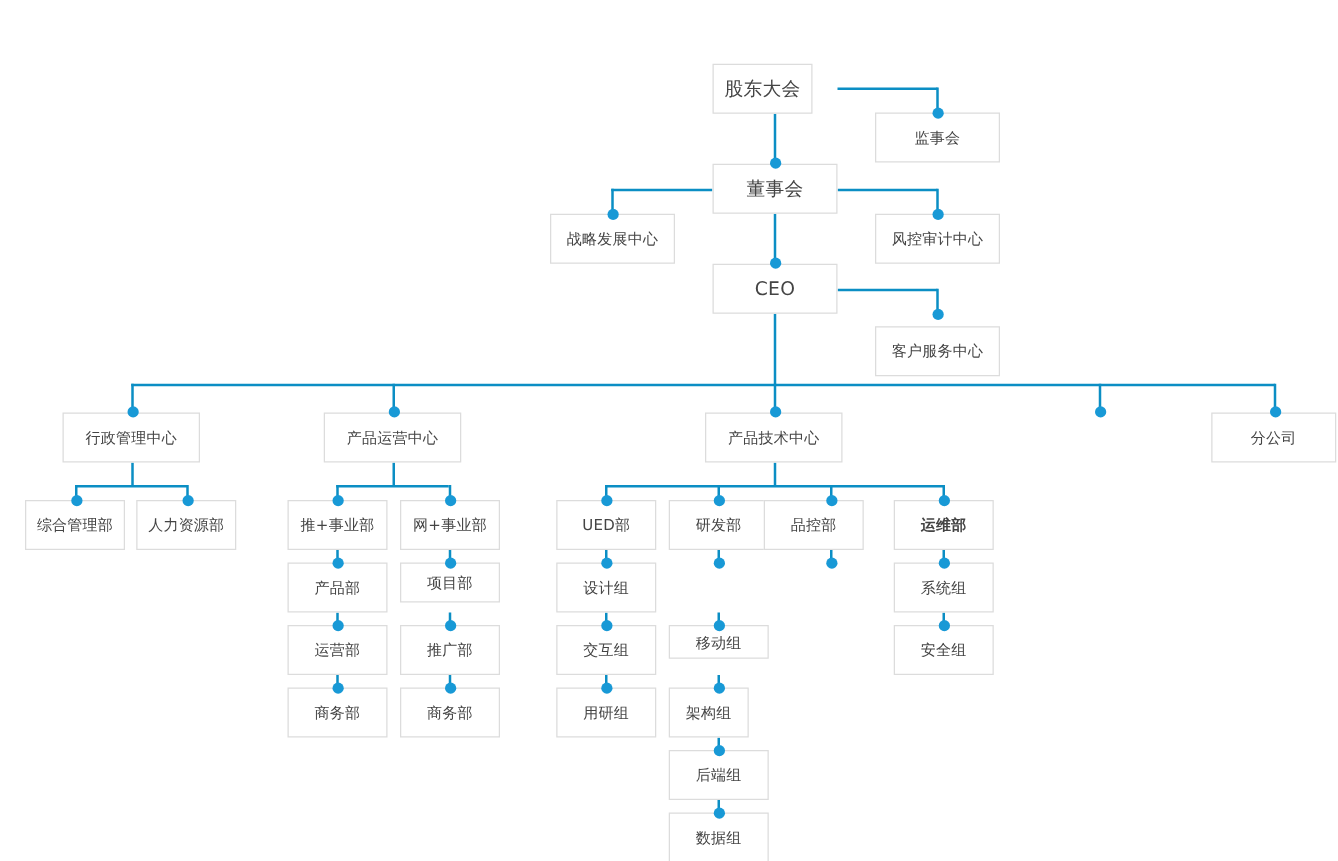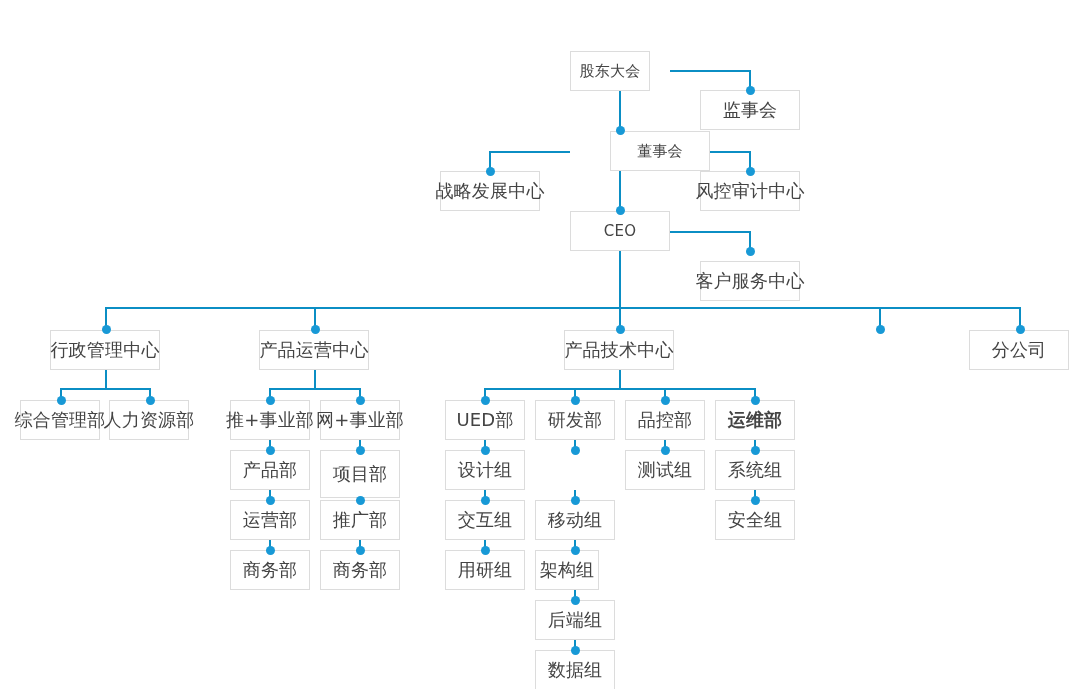--- a/index.html
+++ b/index.html
@@ -19,21 +19,21 @@
   }
   .node {
     position: absolute;
     box-sizing: border-box;
     border: 1px solid #dcdcdc;
     background: #ffffff;
     display: flex;
     align-items: center;
     justify-content: center;
     color: #444444;
-    font-size: 18px;
+    font-size: 12px;
     line-height: 1;
     letter-spacing: 0.2px;
     white-space: nowrap;
     z-index: 3;
   }
   .node.lvl-top { font-size: 15px; }
   .conn {
     position: absolute;
     background: #0b8ec4;
     z-index: 1;
@@ -156,54 +156,53 @@
   <div class="dot" style="left:660.5px; top:445.5px;"></div>
 
   <div class="conn v" style="left:754px; top:440px; height:10px;"></div>
   <div class="dot" style="left:750.5px; top:445.5px;"></div>
   <div class="conn v" style="left:754px; top:490px; height:10px;"></div>
   <div class="dot" style="left:750.5px; top:495.5px;"></div>
 
   <div class="node lvl-top" style="left:570px; top:51px; width:80px; height:40px;">股东大会</div>
 
   <div class="node" style="left:700px; top:90px; width:100px; height:40px;">监事会</div>
-  <div class="node lvl-top" style="left:570px; top:131px; width:100px; height:40px;margin-left:40px;">董事会</div>
+  <div class="node lvl-top" style="left:570px; top:131px; width:100px; height:40px;">董事会</div>
 
   <div class="node" style="left:440px; top:171px; width:100px; height:40px;">战略发展中心</div>
   <div class="node" style="left:700px; top:171px; width:100px; height:40px;">风控审计中心</div>
   <div class="node lvl-top" style="left:570px; top:211px; width:100px; height:40px;">CEO</div>
 
   <div class="node" style="left:700px; top:261px; width:100px; height:40px;">客户服务中心</div>
 
   <div class="node" style="left:50px; top:330px; width:110px; height:40px;">行政管理中心</div>
   <div class="node" style="left:259px; top:330px; width:110px; height:40px;">产品运营中心</div>
   <div class="node" style="left:564px; top:330px; width:110px; height:40px;">产品技术中心</div>
   <div class="node" style="left:969px; top:330px; width:100px; height:40px;">分公司</div>
 
   <div class="node" style="left:20px; top:400px; width:80px; height:40px;">综合管理部</div>
   <div class="node" style="left:109px; top:400px; width:80px; height:40px;">人力资源部</div>
 
   <div class="node" style="left:230px; top:400px; width:80px; height:40px;">推+事业部</div>
   <div class="node" style="left:320px; top:400px; width:80px; height:40px;">网+事业部</div>
 
   <div class="node" style="left:445px; top:400px; width:80px; height:40px;">UED部</div>
   <div class="node" style="left:535px; top:400px; width:80px; height:40px;">研发部</div>
-  <div class="node" style="left:625px; top:400px; width:80px; height:40px;">品控部</div>
+  <div class="node" style="left:611px; top:400px; width:80px; height:40px;">品控部</div>
   <div class="node" style="left:715px; top:400px; width:80px; height:40px;font-weight:bold;">运维部</div>
 
   <div class="node" style="left:230px; top:450px; width:80px; height:40px;">产品部</div>
-  <div class="node" style="left:320px; top:450px; width:80px; height:48px;">项目部</div>
+  <div class="node" style="left:320px; top:450px; width:80px; height:32px;">项目部</div>
   <div class="node" style="left:445px; top:450px; width:80px; height:40px;">设计组</div>
-  <div class="node" style="left:625px; top:450px; width:80px; height:40px;">测试组</div>
   <div class="node" style="left:715px; top:450px; width:80px; height:40px;">系统组</div>
 
   <div class="node" style="left:230px; top:500px; width:80px; height:40px;">运营部</div>
   <div class="node" style="left:320px; top:500px; width:80px; height:40px;">推广部</div>
   <div class="node" style="left:445px; top:500px; width:80px; height:40px;">交互组</div>
-  <div class="node" style="left:535px; top:500px; width:80px; height:40px;">移动组</div>
+  <div class="node" style="left:535px; top:500px; width:80px; height:27px;">移动组</div>
   <div class="node" style="left:715px; top:500px; width:80px; height:40px;">安全组</div>
 
   <div class="node" style="left:230px; top:550px; width:80px; height:40px;">商务部</div>
   <div class="node" style="left:320px; top:550px; width:80px; height:40px;">商务部</div>
   <div class="node" style="left:445px; top:550px; width:80px; height:40px;">用研组</div>
   <div class="node" style="left:535px; top:550px; width:64px; height:40px;">架构组</div>
 
   <div class="node" style="left:535px; top:600px; width:80px; height:40px;">后端组</div>
 
   <div class="node" style="left:535px; top:650px; width:80px; height:40px;">数据组</div>

